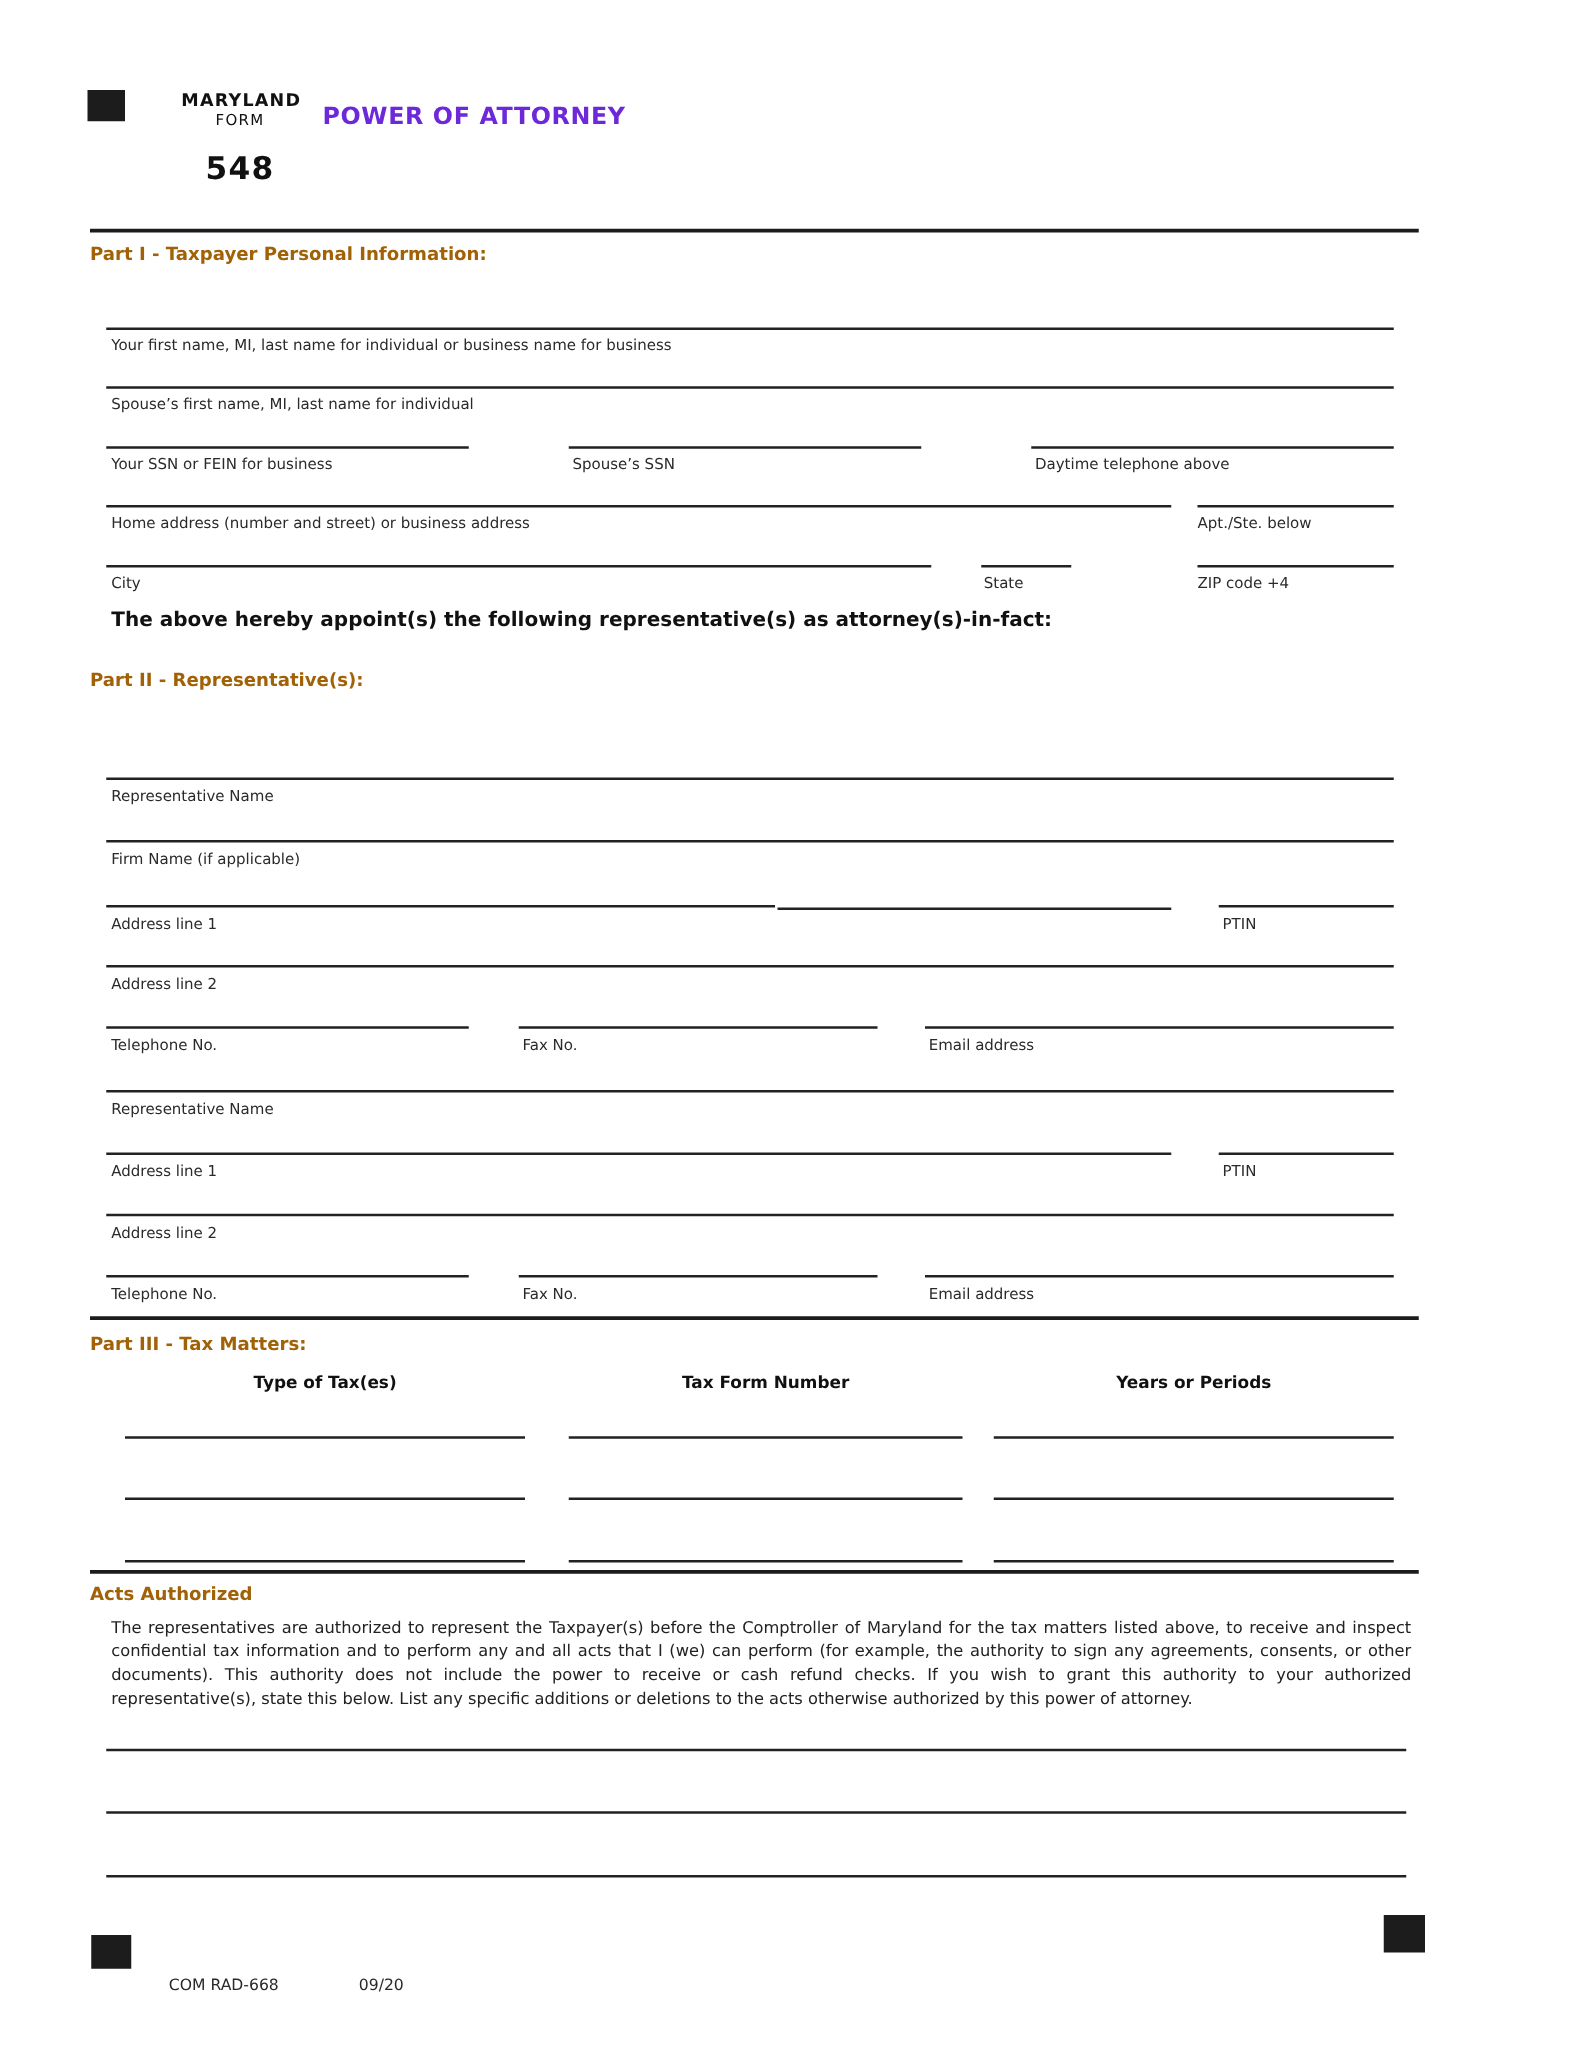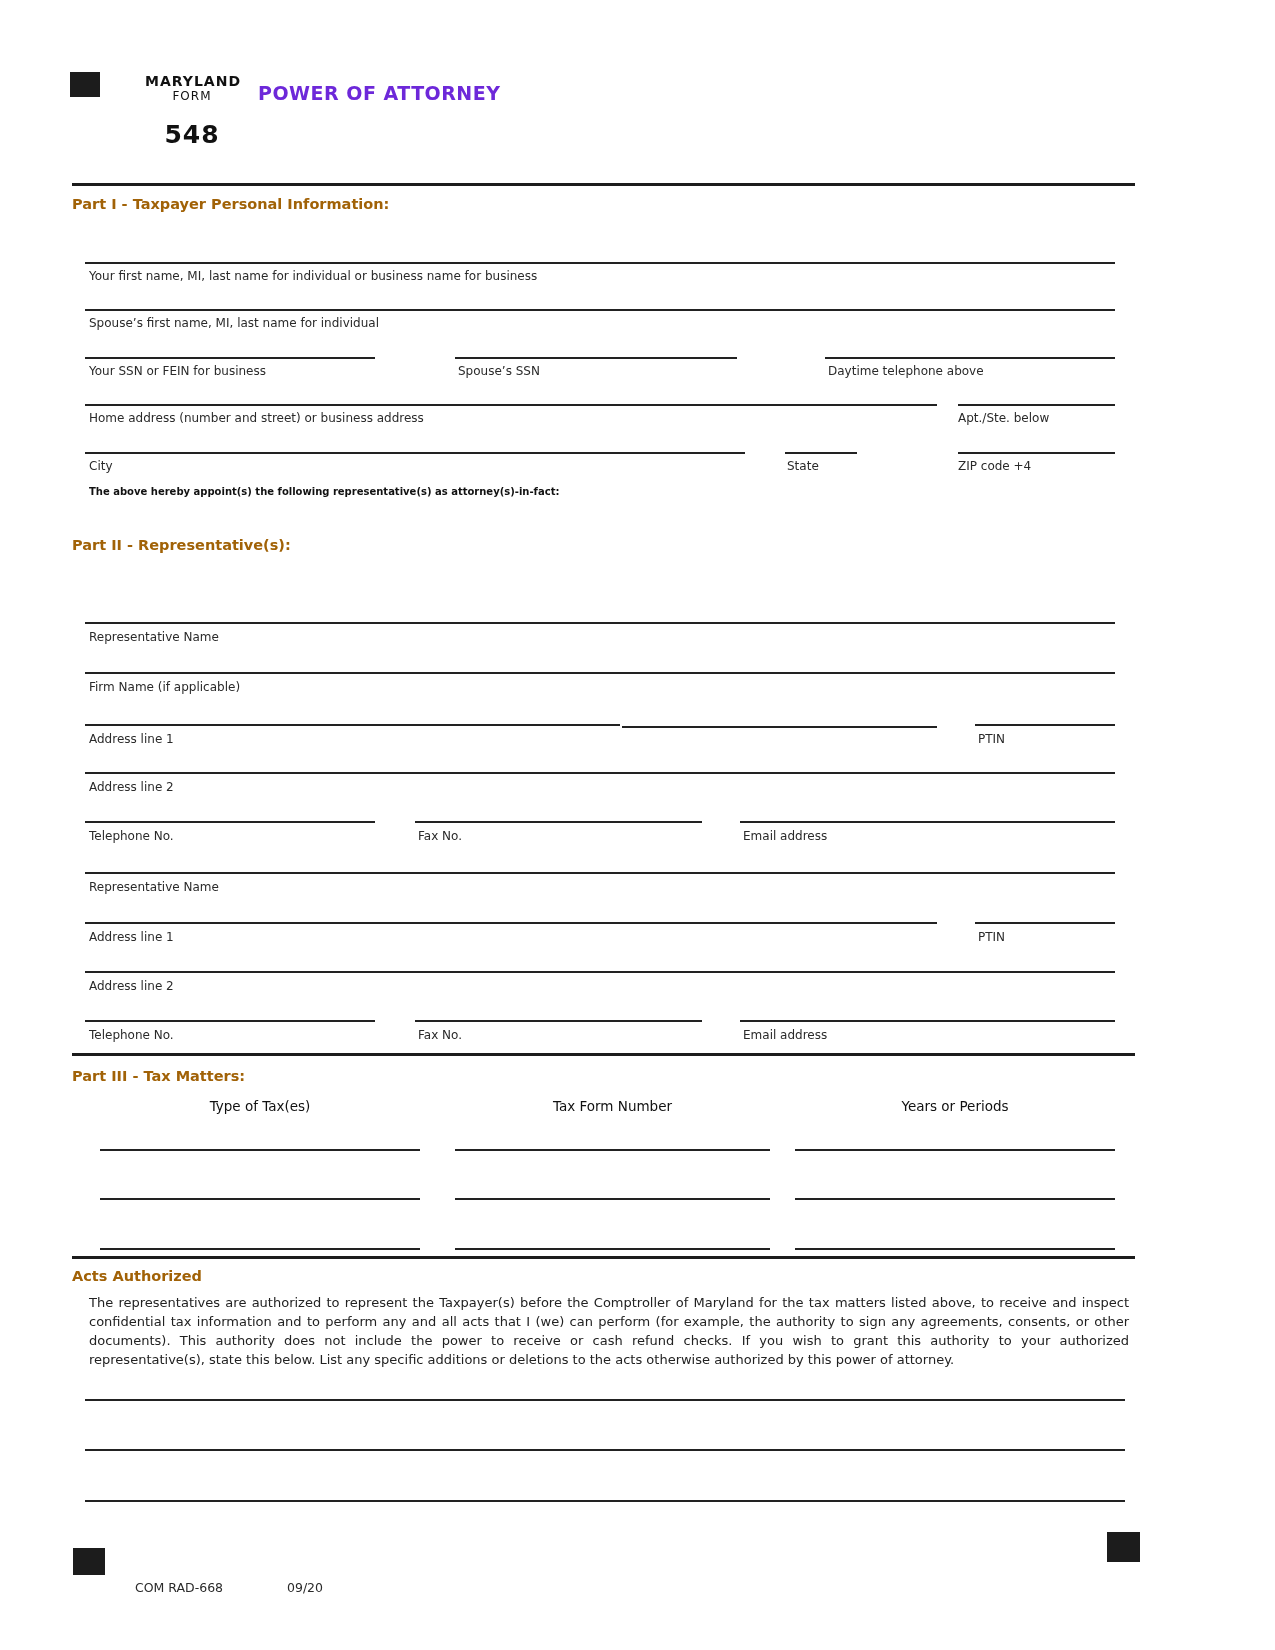--- a/index.html
+++ b/index.html
@@ -7,23 +7,23 @@
   .page {
     position:relative; width:1275px; height:1650px; background:#ffffff;
     font-family:"DejaVu Sans","Liberation Sans",sans-serif; color:#1d1d1d; overflow:hidden;
   }
   .abs { position:absolute; }
   .sq { position:absolute; background:#1c1c1c; }
   .rule { position:absolute; height:3px; background:#1c1c1c; }
   .wline { position:absolute; height:0; border-top:2px solid #222222; }
   .lbl { position:absolute; font-size:12px; color:#2a2a2a; white-space:nowrap; }
   .part-h { position:absolute; font-size:14.5px; font-weight:bold; color:#a16207; white-space:nowrap; }
-  .bold-line { position:absolute; font-size:10px; font-weight:bold; color:#111; white-space:nowrap; }
+  .bold-line { position:absolute; font-size:16px; font-weight:bold; color:#111; white-space:nowrap; }
   .para { position:absolute; text-align:justify; color:#222; }
-  .colhdr { position:absolute; font-size:13.5px; font-weight:normal; color:#111; text-align:center; }
+  .colhdr { position:absolute; font-size:13.5px; font-weight:bold; color:#111; text-align:center; }
   .hdrblock { position:absolute; text-align:center; color:#111; }
 </style>
 </head>
 <body>
 
 <div class="page">
 
   <div class="sq" style="left:70px;top:72px;width:30px;height:25px"></div>
 
   <div class="hdrblock" style="left:145px;top:73px;width:94px">

